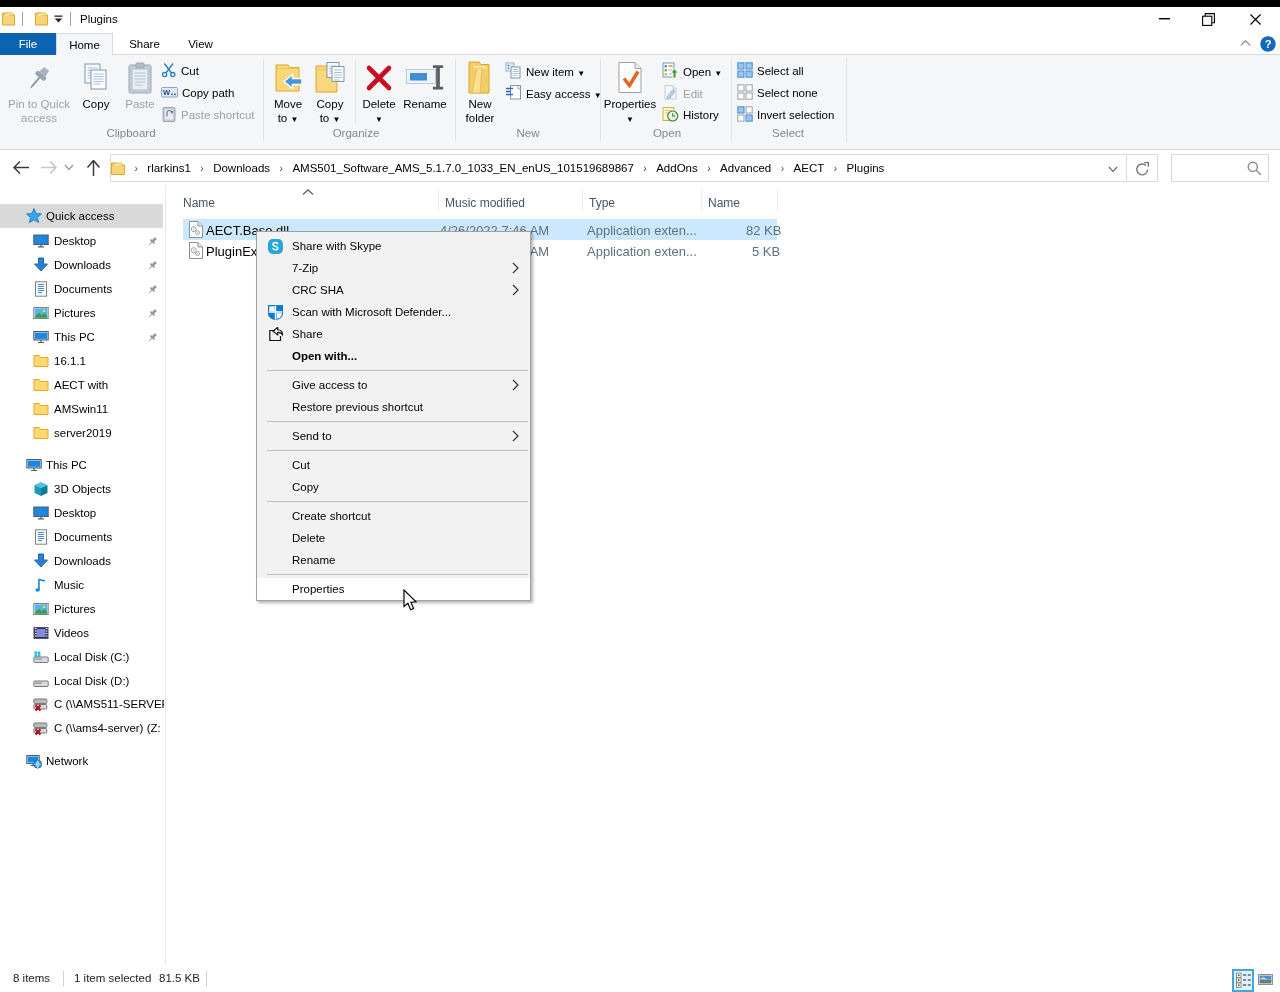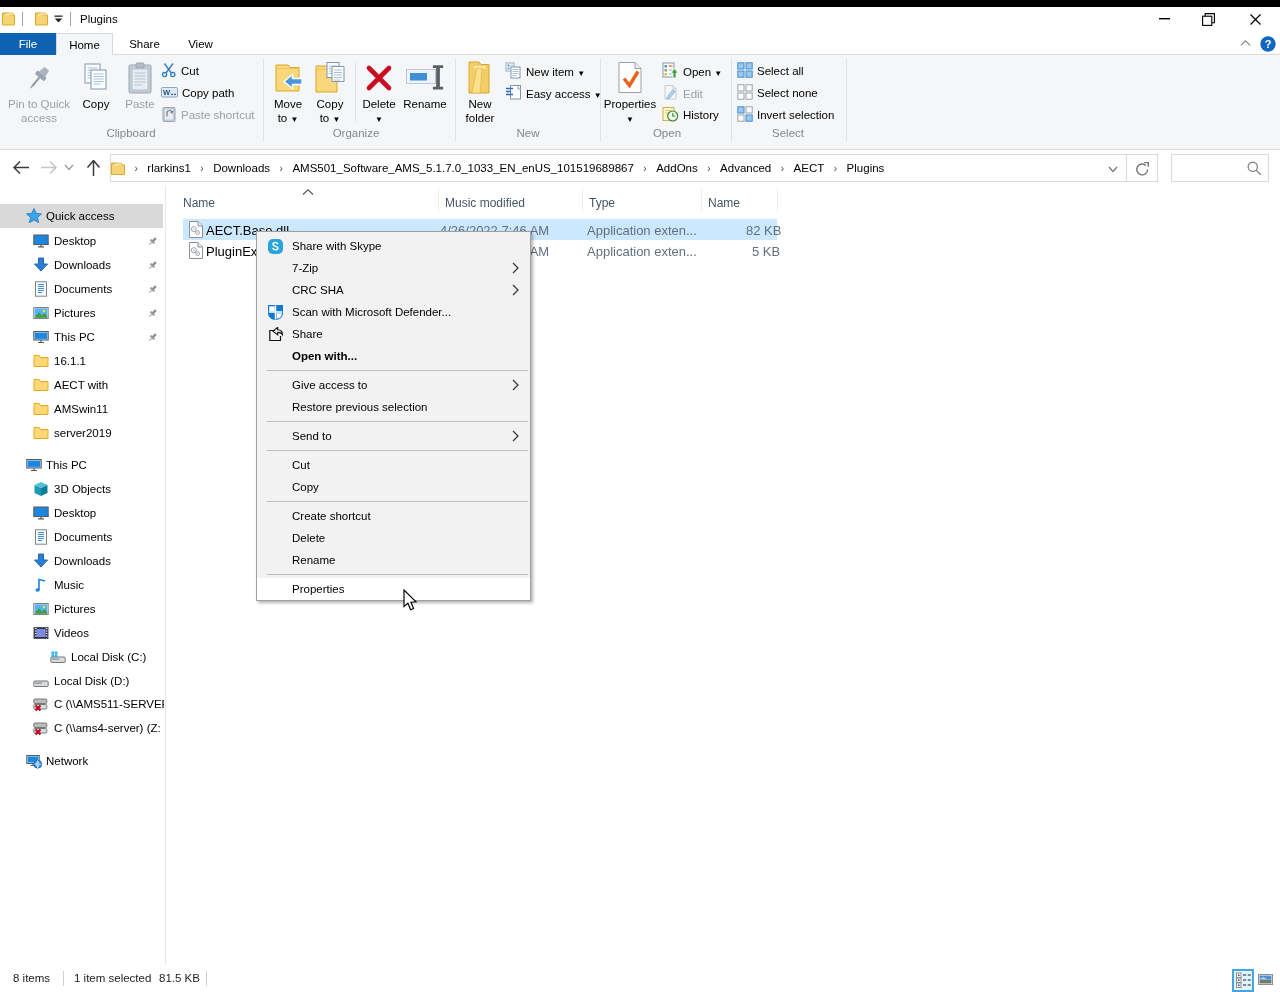--- a/index.html
+++ b/index.html
@@ -479,21 +479,21 @@
       <span style="position:absolute;left:54px">Pictures</span>
     </div>
 <div class="navitem" style="top:435px;">
       <span class="navico" style="left:33px"><svg width="16" height="16" viewBox="0 0 16 16">
           <rect x="1" y="2.5" width="14" height="11" fill="#2a2e64" stroke="#555"></rect>
           <rect x="3.5" y="4" width="9" height="8" fill="#7f8cd9"></rect>
           <path d="M2 3.5h1.5M2 6h1.5M2 8.5h1.5M2 11h1.5M12.8 3.5h1.5M12.8 6h1.5M12.8 8.5h1.5M12.8 11h1.5" stroke="#fff" stroke-width="1"></path>
         </svg></span>
       <span style="position:absolute;left:54px">Videos</span>
     </div>
-<div class="navitem" style="top:459px;margin-left:17px;">
+<div class="navitem" style="top:459px;">
       <span class="navico" style="left:33px"><svg width="16" height="16" viewBox="0 0 16 16">
           <rect x="0.8" y="8" width="14.4" height="5.5" rx="1" fill="#d9dadb" stroke="#77797b"></rect>
           <rect x="2" y="9.5" width="7" height="1.2" fill="#8b8d8f"></rect>
           <g fill="#27b5ea">
             <rect x="1.5" y="2.5" width="2.6" height="2.6"></rect>
             <rect x="4.8" y="2.5" width="2.6" height="2.6"></rect>
             <rect x="1.5" y="5.4" width="2.6" height="2.6"></rect>
             <rect x="4.8" y="5.4" width="2.6" height="2.6"></rect>
           </g>
         </svg></span>
@@ -592,21 +592,21 @@
       </svg>Scan with Microsoft Defender...</div>
   <div class="mi"><svg class="mico" width="16" height="15" viewBox="0 0 16 15">
         <path d="M7 3.5 H1.8 v10 h10.7 V9" fill="none" stroke="#111" stroke-width="1.2"></path>
         <path d="M9.7 2.8 c3.3 0.1 4.8 2.3 4.8 4.8 c-0.9 -1.5 -2.1 -2.2 -4.8 -2.2 v2.5 L5 4.2 L9.7 0.3 z" fill="none" stroke="#111" stroke-width="1.1"></path>
       </svg>Share</div>
   <div class="mi" style="font-weight:bold">Open with...</div>
   <div class="msep"></div>
   <div class="mi">Give access to<svg class="arr" width="7" height="12" viewBox="0 0 7 12">
         <path d="M1 1 L6 6 L1 11" fill="none" stroke="#333" stroke-width="1.2"></path>
       </svg></div>
-  <div class="mi">Restore previous selection</div>
+  <div class="mi">Restore previous shortcut</div>
   <div class="msep"></div>
   <div class="mi">Send to<svg class="arr" width="7" height="12" viewBox="0 0 7 12">
         <path d="M1 1 L6 6 L1 11" fill="none" stroke="#333" stroke-width="1.2"></path>
       </svg></div>
   <div class="msep"></div>
   <div class="mi">Cut</div>
   <div class="mi">Copy</div>
   <div class="msep"></div>
   <div class="mi">Create shortcut</div>
   <div class="mi">Delete</div>

